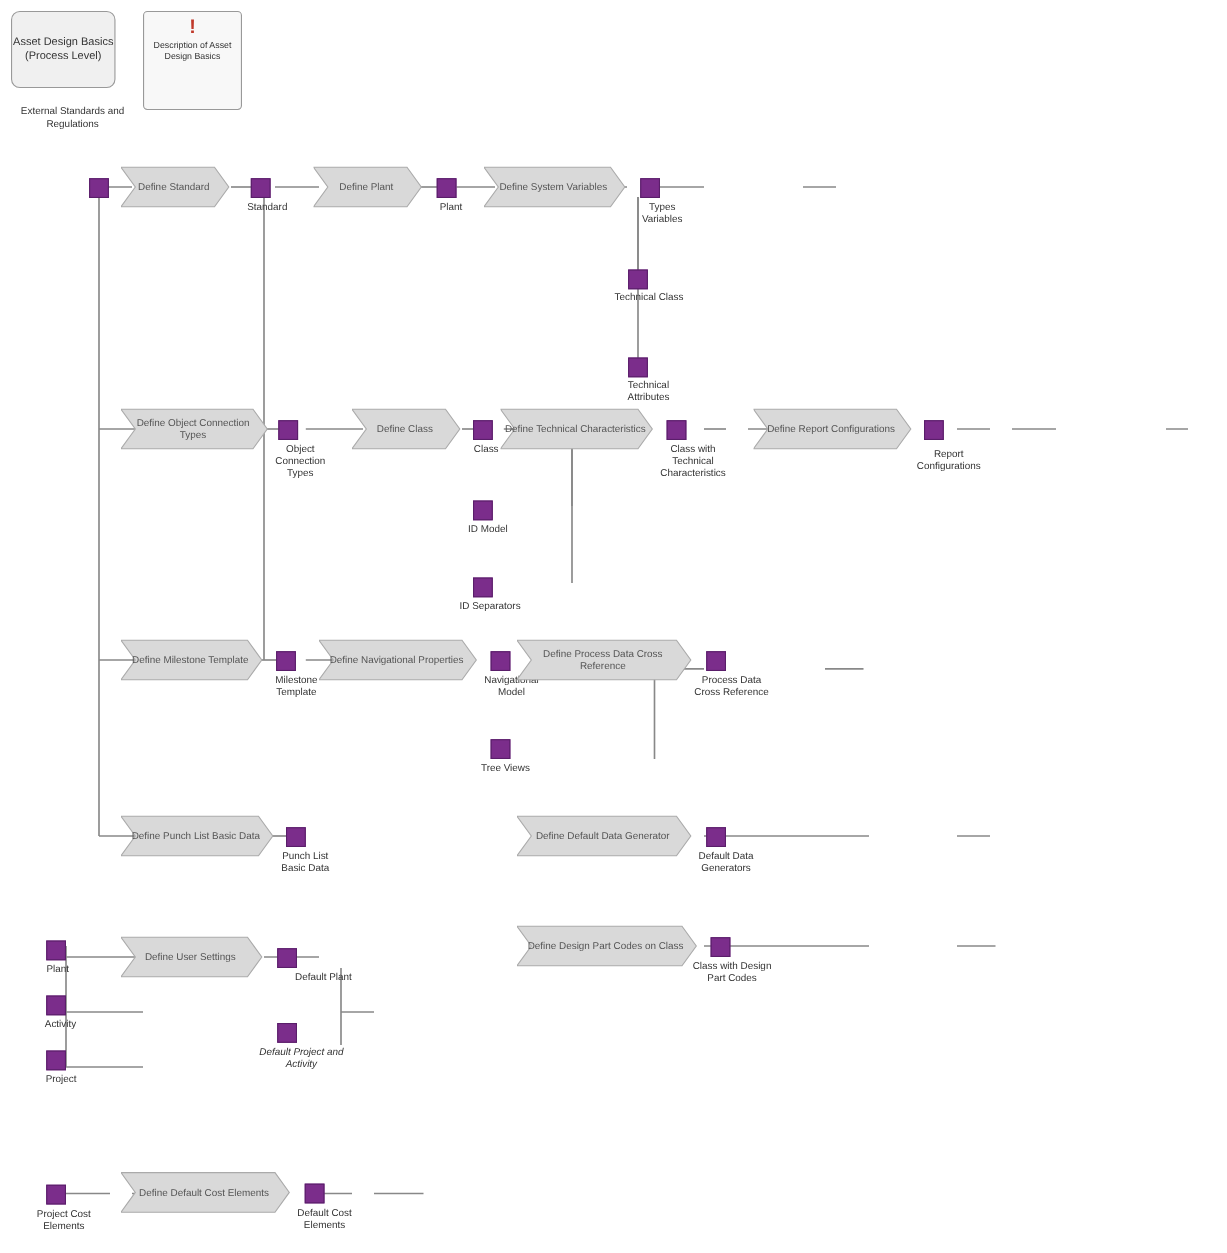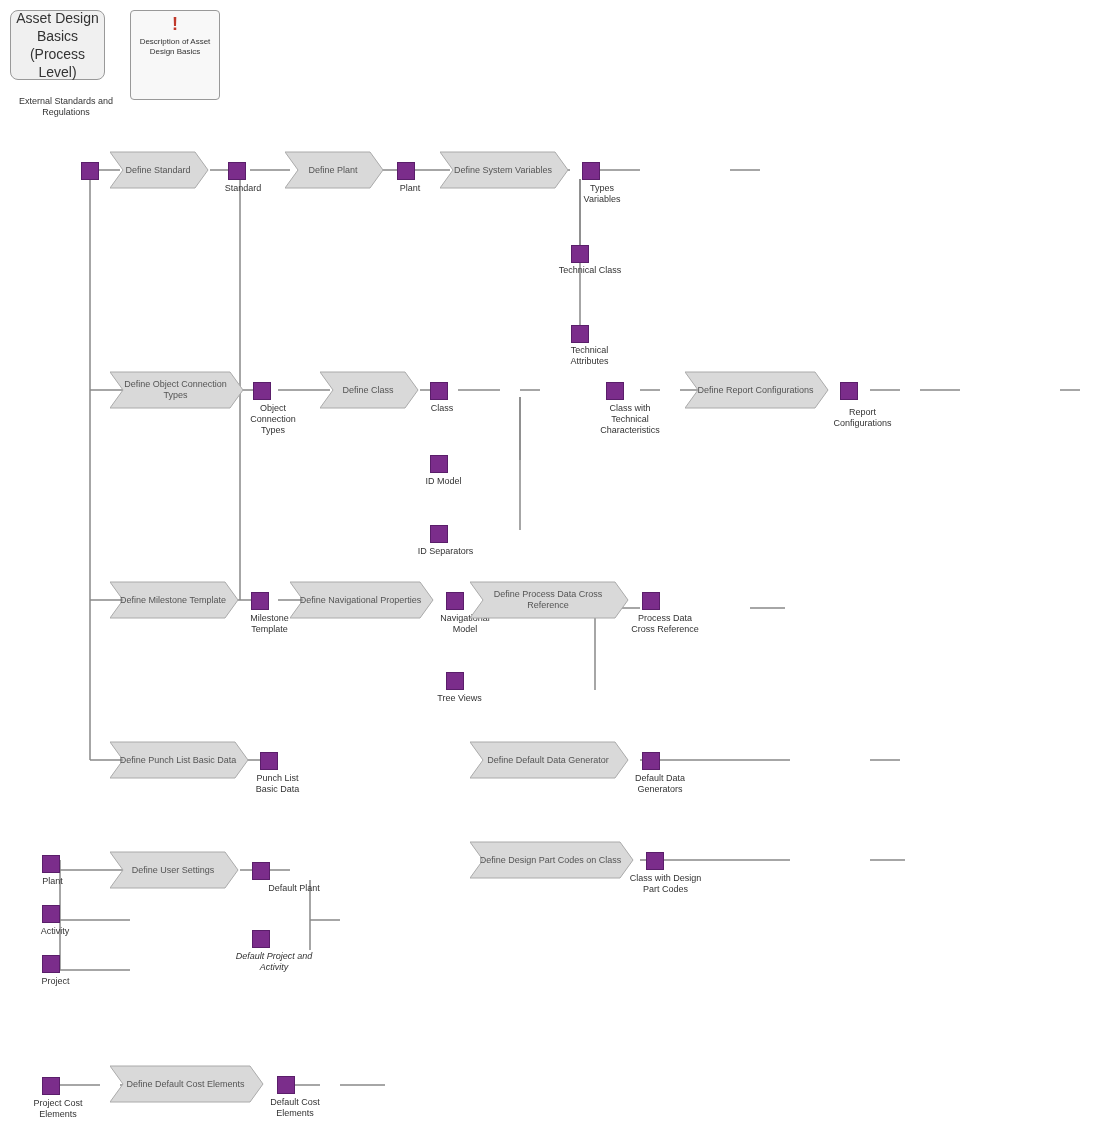--- a/index.html
+++ b/index.html
@@ -66,21 +66,21 @@
     
     .rounded-box {
       position: absolute;
       border: 1.5px solid #999;
       border-radius: 8px;
       background: #f0f0f0;
       display: flex;
       align-items: center;
       justify-content: center;
       text-align: center;
-      font-size: 14px;
+      font-size: 10px;
       color: #333;
       line-height: 1.3;
     }
     
     .exclaim-box {
       position: absolute;
       border: 1.5px solid #999;
       border-radius: 4px;
       background: #f8f8f8;
       display: flex;
@@ -272,20 +272,26 @@
   <div class="data-box" style="left:430px; top:455px;"></div>
   <div class="data-label" style="left:416px; top:476px; width:55px;">
     <span>ID Model</span>
   </div>
 
   <div class="data-box" style="left:430px; top:525px;"></div>
   <div class="data-label" style="left:413px; top:546px; width:65px;">
     <span>ID Separators</span>
   </div>
 
+  <div class="chevron" style="left:455px; top:370px; width:140px; height:40px;">
+    <svg viewBox="0 0 140 40" preserveAspectRatio="none">
+      <polygon points="0,2 125,2 138,20 125,38 0,38 13,20" fill="#d9d9d9" stroke="#aaa" stroke-width="1"></polygon>
+    </svg>
+    <span>Define Technical Characteristics</span>
+  </div>
 
   <div class="data-box" style="left:606px; top:382px;"></div>
   <div class="data-label" style="left:590px; top:403px; width:80px;">
     <span>Class with Technical Characteristics</span>
   </div>
 
   <div class="chevron" style="left:685px; top:370px; width:145px; height:40px;">
     <svg viewBox="0 0 145 40" preserveAspectRatio="none">
       <polygon points="0,2 130,2 143,20 130,38 0,38 13,20" fill="#d9d9d9" stroke="#aaa" stroke-width="1"></polygon>
     </svg>

